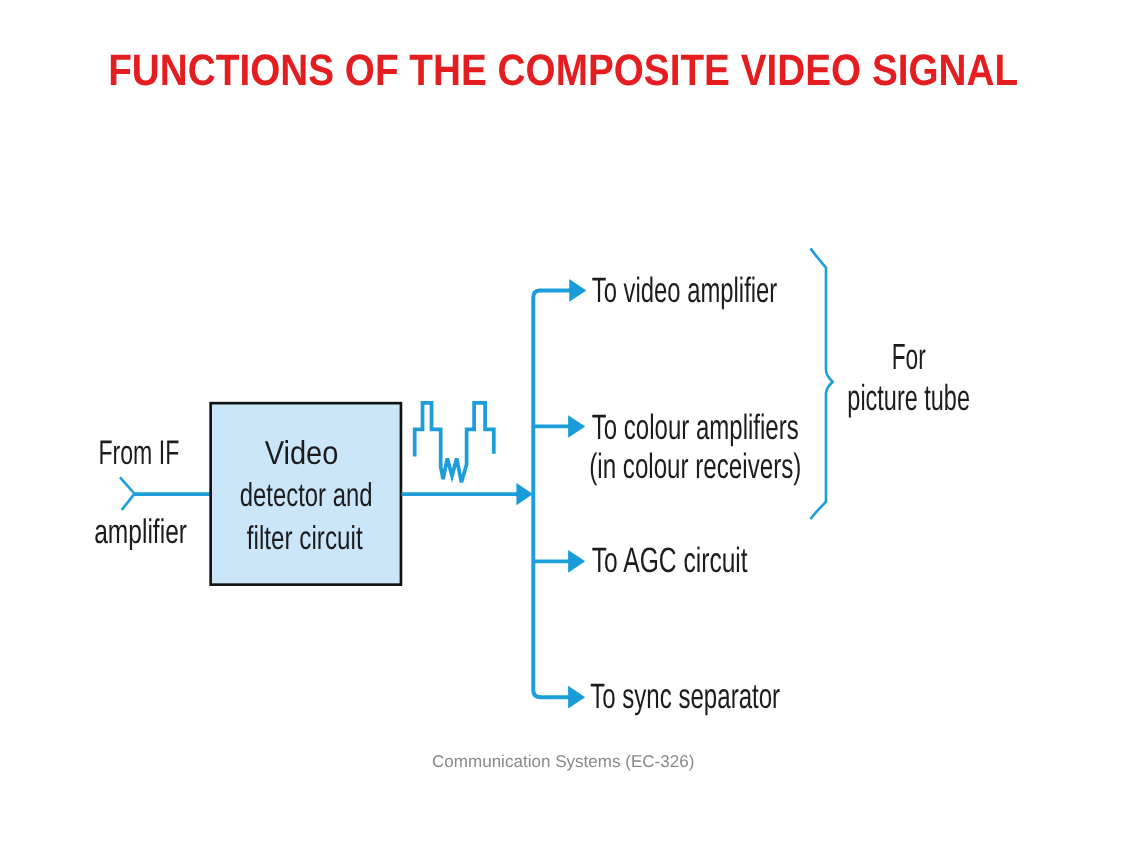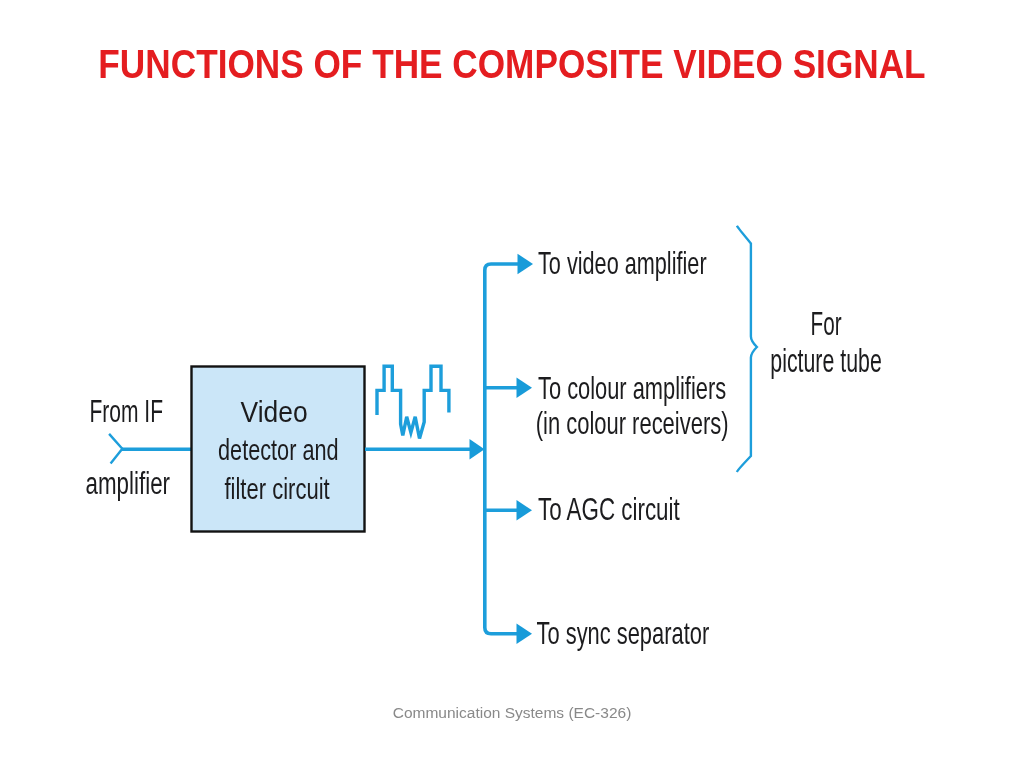--- a/index.html
+++ b/index.html
@@ -1,21 +1,21 @@
 <!DOCTYPE html>
 <html><head>
 <meta charset="utf-8">
 <style>
   html,body{margin:0;padding:0;}
   body{width:1024px;height:768px;background:#ffffff;overflow:hidden;position:relative;
        font-family:"Liberation Sans",sans-serif;}
   #title{position:absolute;left:0;top:43.5px;width:1024px;text-align:center;
          font-size:40px;line-height:40px;font-weight:bold;color:#e41d20;white-space:nowrap;
          transform:scaleX(0.88);transform-origin:512px 0;}
-  #footer{position:absolute;left:0;top:704px;width:1024px;text-align:center;
+  #footer{position:absolute;left:0;top:684px;width:1024px;text-align:center;
           font-size:15.5px;color:#898989;}
   #pagenum{position:absolute;top:765px;right:61px;font-size:18px;color:#898989;}
   svg{position:absolute;left:0;top:0;}
   text{font-family:"Liberation Sans",sans-serif;fill:#1c1c1e;}
 </style>
 </head>
 <body>
 <div id="title">FUNCTIONS OF THE COMPOSITE VIDEO SIGNAL</div>
 <svg width="1024" height="768" viewBox="0 0 1024 768">
 

